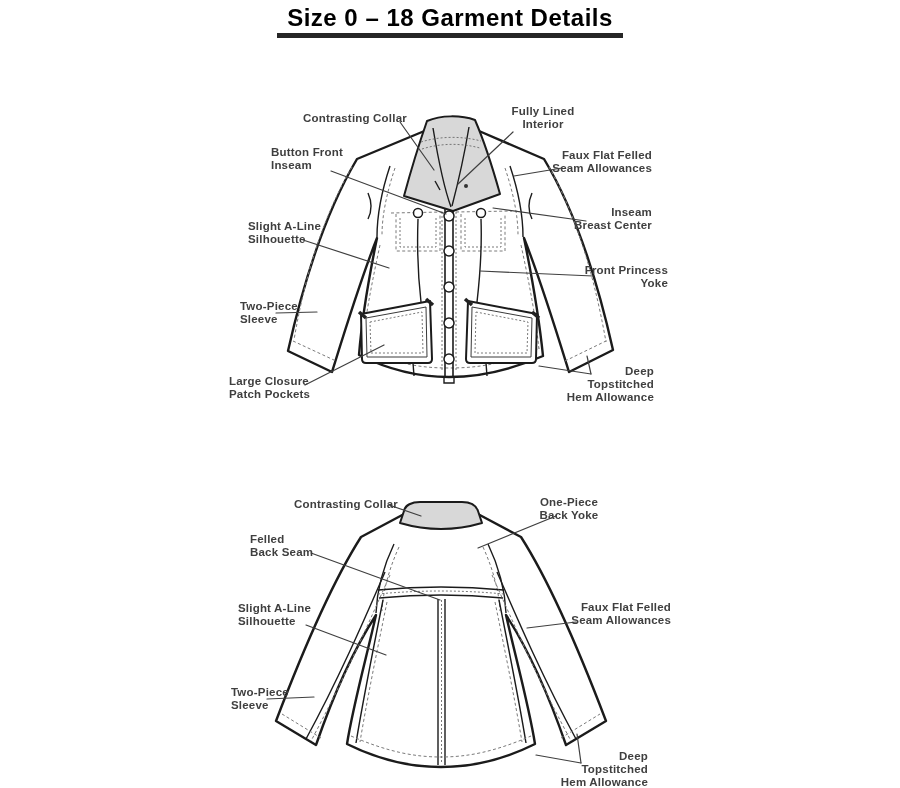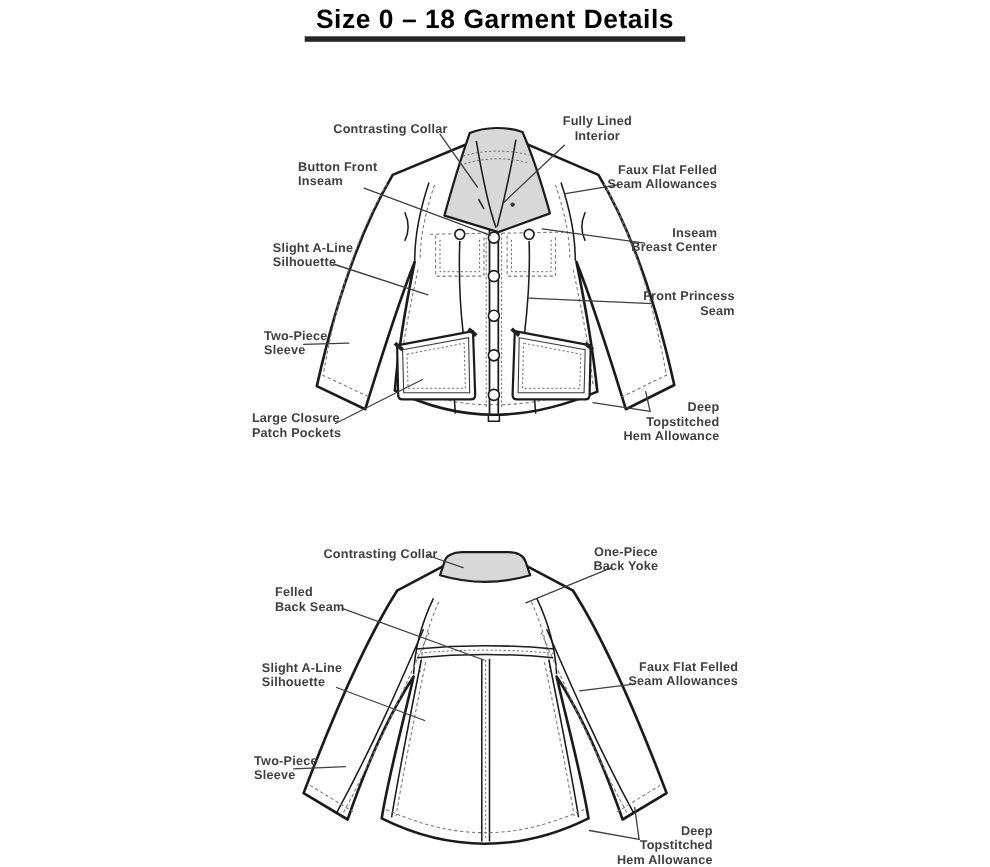--- a/index.html
+++ b/index.html
@@ -162,21 +162,21 @@
 Interior</div>
 <div class="lbl" style="left:271px;top:146px">Button Front
 Inseam</div>
 <div class="lbl r" style="right:248px;top:149px">Faux Flat Felled
 Seam Allowances</div>
 <div class="lbl" style="left:248px;top:220px">Slight A-Line
 Silhouette</div>
 <div class="lbl r" style="right:248px;top:206px">Inseam
 Breast Center</div>
 <div class="lbl r" style="right:232px;top:264px">Front Princess
-Seam</div>
+Yoke</div>
 <div class="lbl" style="left:240px;top:300px">Two-Piece
 Sleeve</div>
 <div class="lbl" style="left:229px;top:375px">Large Closure
 Patch Pockets</div>
 <div class="lbl r" style="right:246px;top:365px">Deep
 Topstitched
 Hem Allowance</div>
 
 <div class="lbl" style="left:294px;top:498px">Contrasting Collar</div>
 <div class="lbl c" style="left:532px;top:496px;width:74px">One-Piece

